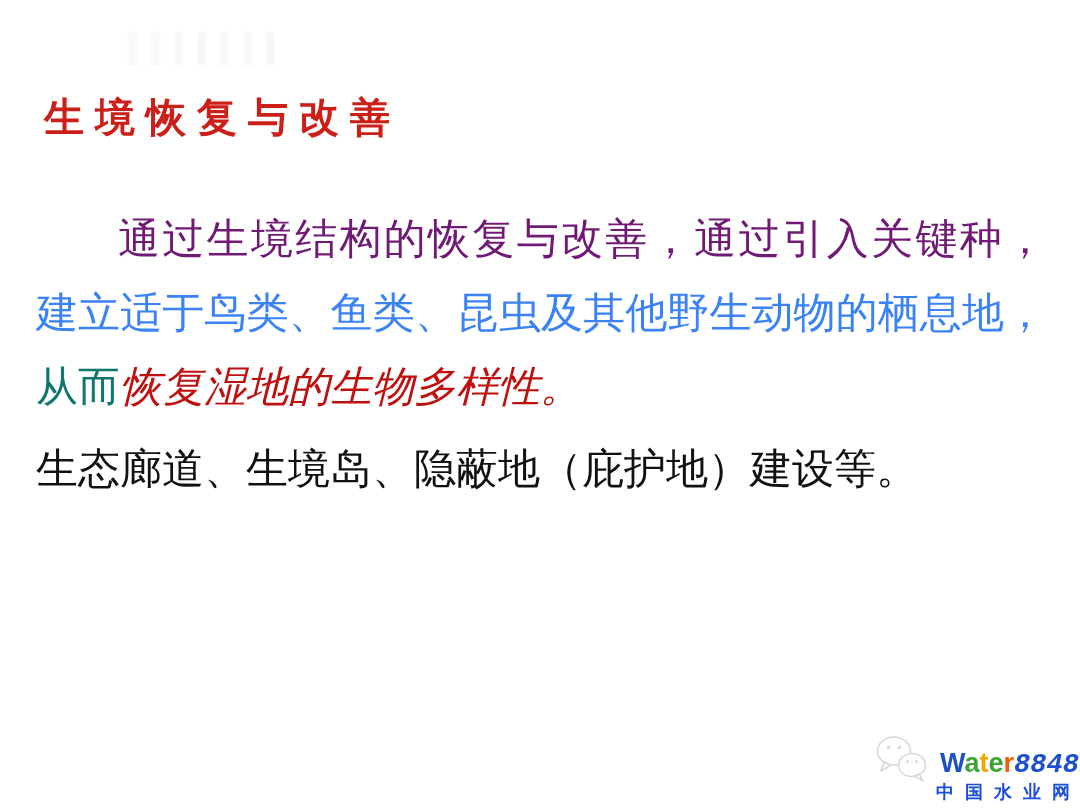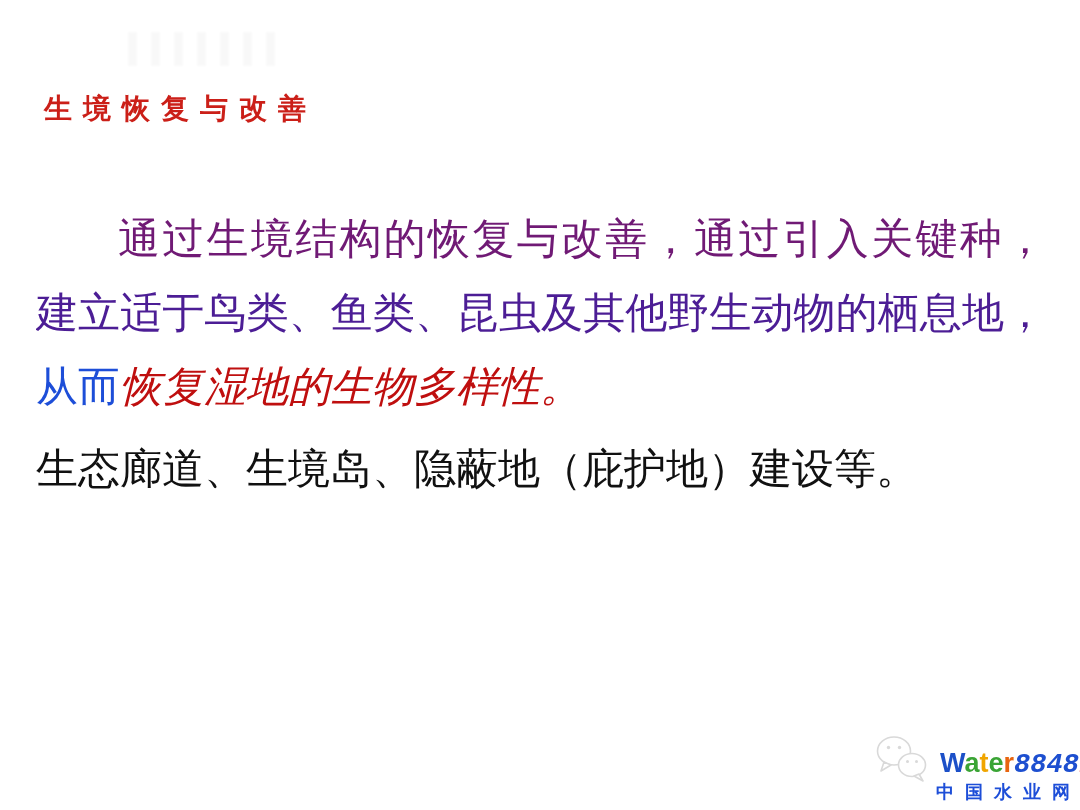--- a/index.html
+++ b/index.html
@@ -25,21 +25,21 @@
       rgba(0,0,0,0.05) 0px, rgba(0,0,0,0.05) 9px,
       rgba(0,0,0,0.0) 9px, rgba(0,0,0,0.0) 23px
     );
     filter: blur(1.2px);
     opacity: 0.55;
   }
 
   .title {
     position: absolute;
     left: 44px; top: 90px;
-    font-size: 28px;
+    font-size: 40px;
     font-weight: 700;
     letter-spacing: 11px;
     white-space: nowrap;
   }
 
   .bodytext {
     position: absolute;
     left: 36px; top: 202px;
     width: 1010px;
     font-size: 42px;
@@ -113,23 +113,23 @@
 <body>
 
 <div class="slide">
 
   <div class="ghost-artifact"></div>
 
   <div class="title" style="color: rgb(203, 31, 24);">生境恢复与改善</div>
 
   <div class="bodytext">
     <div class="line justify indent" style="color: #701a75;">通过生境结构的恢复与改善，通过引入关键种，</div>
-    <div class="line justify" style="color: #4c1d95;">建立适于鸟类、鱼类、昆虫及其他野生动物的栖息地，</div>
+    <div class="line justify" style="color: #3b82f6;">建立适于鸟类、鱼类、昆虫及其他野生动物的栖息地，</div>
     <div class="line">
-      <span style="color: #1d4ed8; text-align: center;">从而</span><span class="red-seg" style="color: rgb(191, 15, 15); font-style: italic;">恢复湿地的生物多样性。</span>
+      <span style="color: #0f766e; text-align: center;">从而</span><span class="red-seg" style="color: rgb(191, 15, 15); font-style: italic;">恢复湿地的生物多样性。</span>
     </div>
     <div class="pgap"></div>
     <div class="line" style="color: rgb(17, 17, 17);">生态廊道、生境岛、隐蔽地（庇护地）建设等。</div>
   </div>
 
   <div class="watermark">
 
     <svg class="wechat-icon" viewBox="0 0 58 54" xmlns="http://www.w3.org/2000/svg">
       <g fill="#ffffff" stroke="#d9d9d9" stroke-width="1.6">
         <ellipse cx="20" cy="19" rx="16.5" ry="14"></ellipse>

